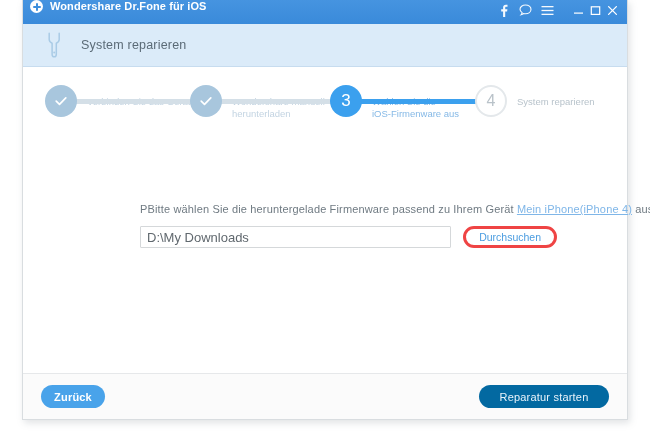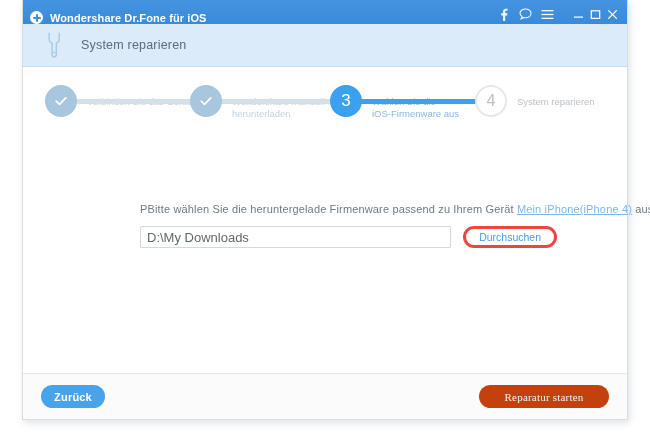--- a/index.html
+++ b/index.html
@@ -26,21 +26,21 @@
     display: flex;
     flex-direction: column;
   }
 
   
   #title-bar {
     height: 24px;
     background: #3d8fdd;
     background: linear-gradient(to bottom, #4694e0, #3a8ada);
     display: flex;
-    align-items: flex-end;
+    align-items: flex-start;
     padding: 0 6px 0 7px;
     flex: 0 0 auto;
     position: relative;
   }
   .app-logo {
     width: 13px;
     height: 13px;
     border-radius: 50%;
     background: #ffffff;
     position: relative;
@@ -233,26 +233,25 @@
     border-radius: 12px;
     height: 23px;
     font-family: "Liberation Sans", sans-serif;
     font-size: 11px;
     color: #ffffff;
     cursor: pointer;
     letter-spacing: .2px;
   }
   #back-button { background: #49a3ea; width: 64px; font-weight: bold; }
   #start-button {
-    background: #c2410c;
+    background: #0369a1;
     color: #e9f3fb;
     width: 130px;
     margin-left: auto;
     cursor: default;
-    font-family: Liberation Serif, serif;
   }
 </style>
 </head>
 <body>
 
 <div id="app-window">
 
   <div id="title-bar">
     <div class="app-logo"></div>
     <div id="app-title">Wondershare Dr.Fone für iOS</div>

